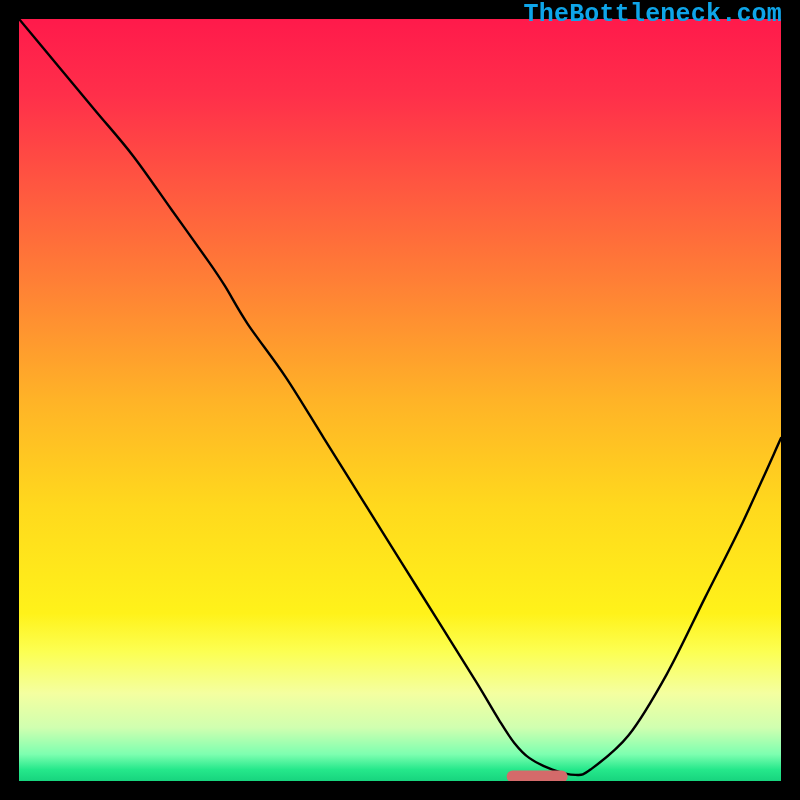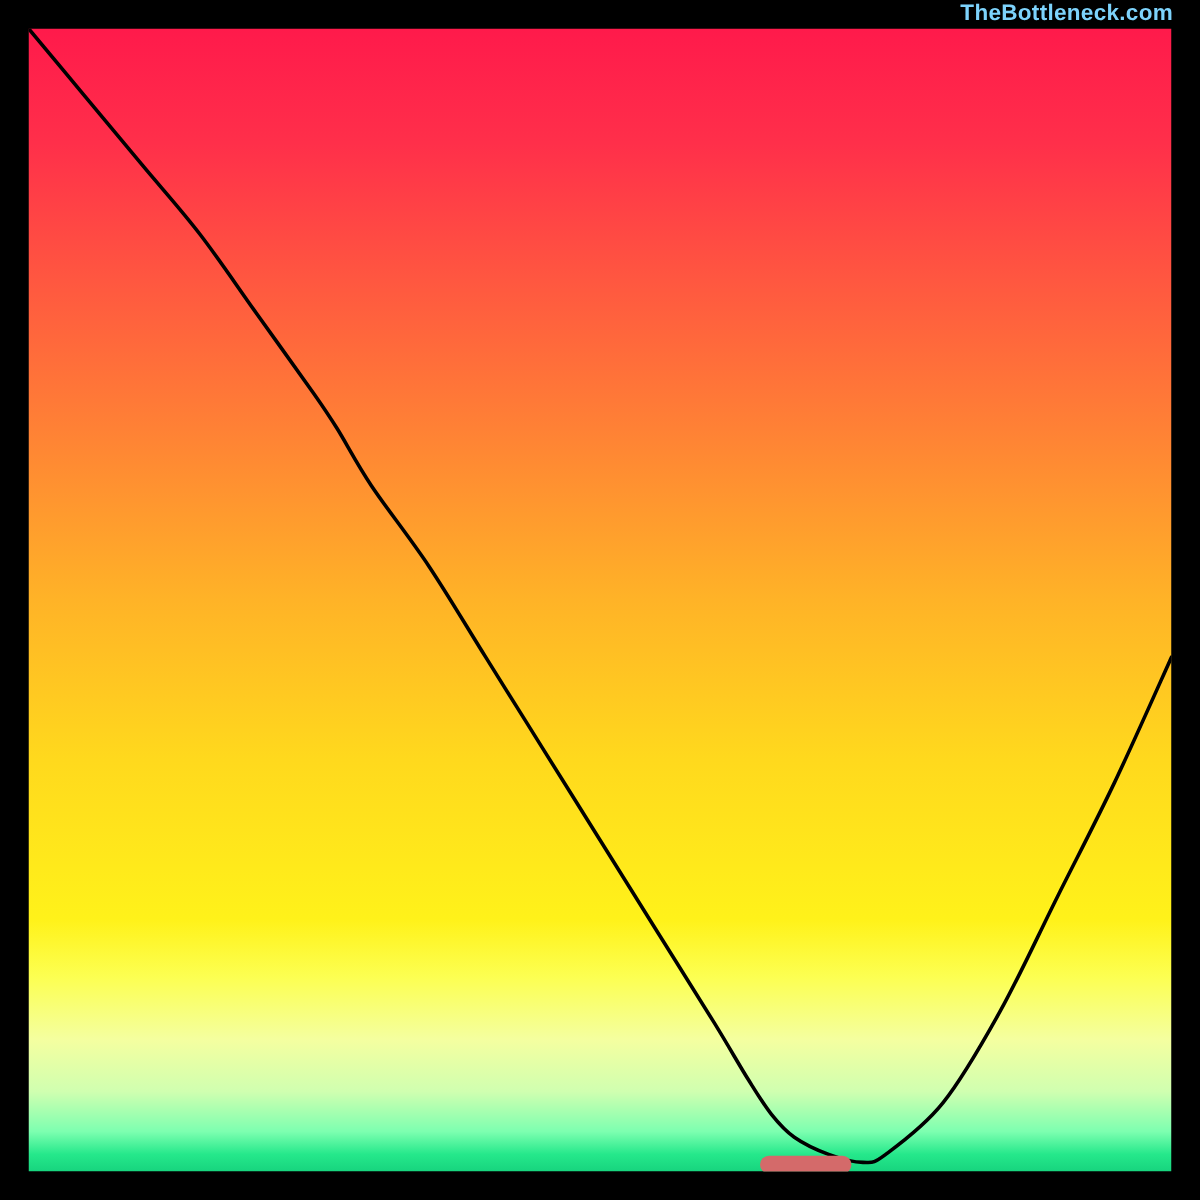--- a/index.html
+++ b/index.html
@@ -23,24 +23,24 @@
     left: 0;
     top: 0;
     width: 762px;
     height: 762px;
     display: block;
   }
   .attribution {
     position: absolute;
     top: 0px;
     right: 18px;
-    font-family: Liberation Sans, sans-serif;
-    font-size: 15px;
+    font-family: Liberation Mono, monospace;
+    font-size: 25px;
     font-weight: 600;
-    color: #7dd3fc;
+    color: #0ea5e9;
     letter-spacing: 0.2px;
     user-select: none;
   }
 </style>
 </head>
 <body>
 
 <div class="frame">
   <svg class="plot" viewBox="0 0 762 762" preserveAspectRatio="none">
     <defs>

